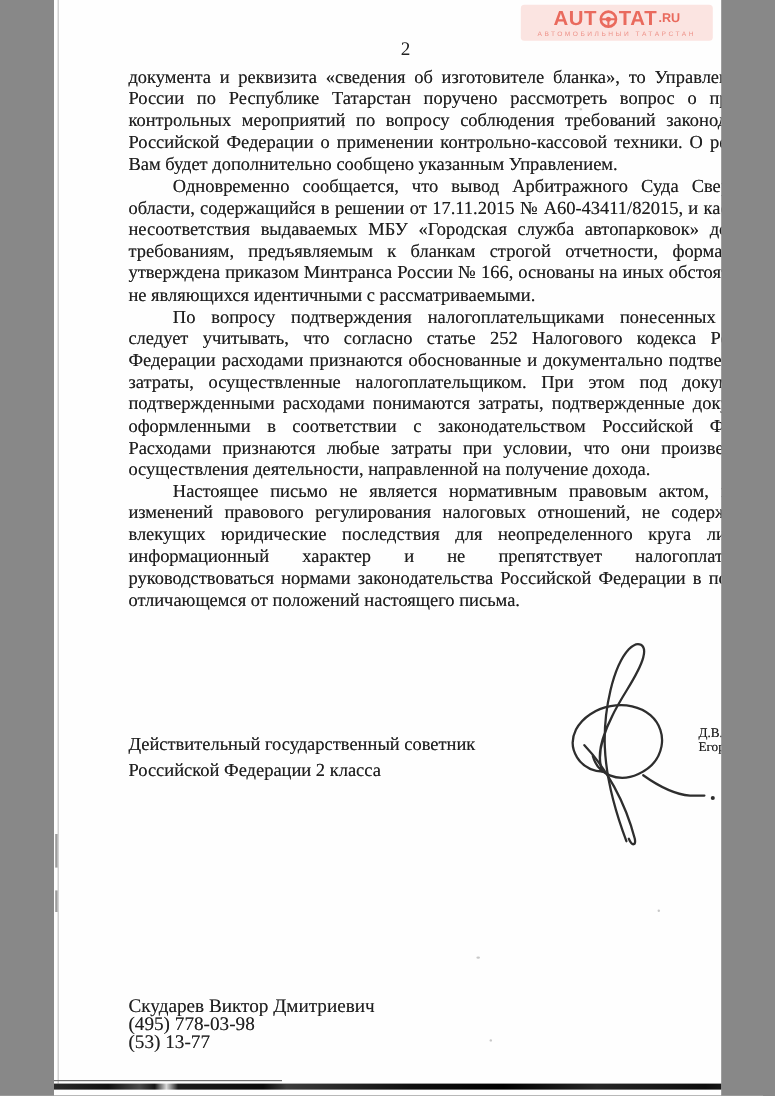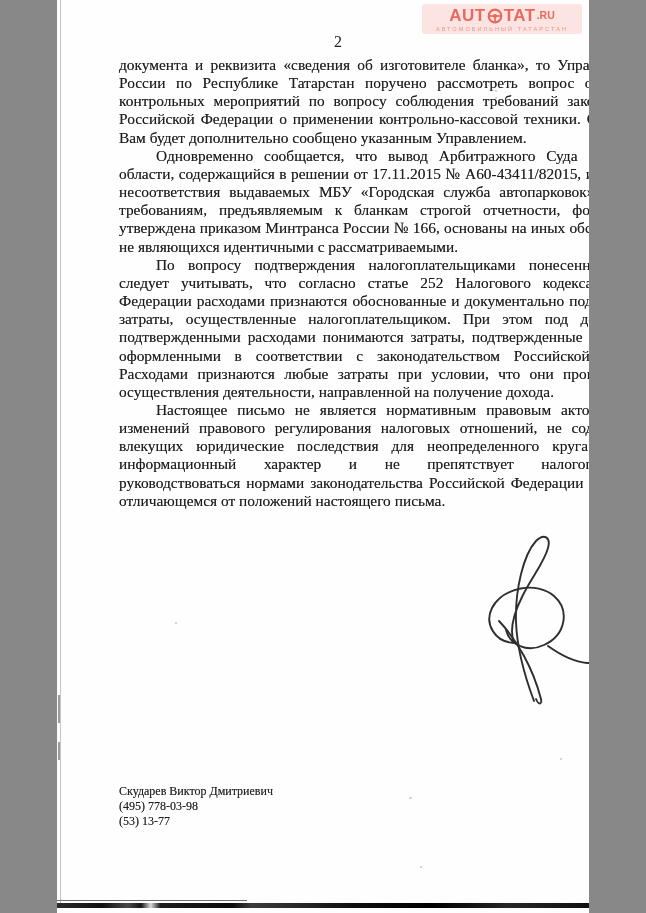--- a/index.html
+++ b/index.html
@@ -4,20 +4,21 @@
 <style>
   html,body { margin:0; padding:0; background:#888; }
   .page {
     position:relative;
     width:532px; height:913px;
     margin:0 auto;
     background:#fefefe;
     overflow:hidden;
     font-family:"Liberation Serif", serif;
     color:#1f1f1f;
+    padding-left:24px;
   }
 
   
   .edge-line {
     position:absolute; left:3px; top:0; width:1px; height:903px;
     background:#c6c6c6;
   }
   .edge-tick { position:absolute; left:1px; width:2px; background:#9d9d9d; }
   .bottom-strip {
     position:absolute; left:0; top:903px; width:646px; height:5px;
@@ -72,22 +73,22 @@
     font-size:15.4px; line-height:21.5px;
     text-shadow:0 0 .4px rgba(20,20,20,.6);
   }
   .signature-svg { position:absolute; left:421px; top:531px; }
   .signer {
     position:absolute; left:537px; top:605px;
     font-size:11px; text-shadow:0 0 .4px rgba(20,20,20,.6);
   }
 
   .footer-contact {
-    position:absolute; left:62px; top:784px;
-    font-size:12px; line-height:14.8px;
+    position:absolute; left:62px; top:832px;
+    font-size:16px; line-height:14.8px;
     text-shadow:0 0 .3px rgba(20,20,20,.5);
   }
 </style>
 </head>
 <body>
 
 <div class="page">
 
   <div class="edge-line"></div>
   <div class="edge-tick" style="top:695px;height:28px;"></div>
@@ -125,20 +126,24 @@
 
   <div class="page-number">2</div>
 
   <div class="body-text">
     <p class="no-indent">документа и реквизита «сведения об изготовителе бланка», то Управлению ФНС России по Республике Татарстан поручено рассмотреть вопрос о проведении контрольных мероприятий по вопросу соблюдения требований законодательства Российской Федерации о применении контрольно-кассовой техники. О результатах Вам будет дополнительно сообщено указанным Управлением.</p>
     <p>Одновременно сообщается, что вывод Арбитражного Суда Свердловской области, содержащийся в решении от 17.11.2015 № А60-43411/82015, и касающийся несоответствия выдаваемых МБУ «Городская служба автопарковок» документов требованиям, предъявляемым к бланкам строгой отчетности, форма которых утверждена приказом Минтранса России № 166, основаны на иных обстоятельствах, не являющихся идентичными с рассматриваемыми.</p>
     <p>По вопросу подтверждения налогоплательщиками понесенных расходов следует учитывать, что согласно статье 252 Налогового кодекса Российской Федерации расходами признаются обоснованные и документально подтвержденные затраты, осуществленные налогоплательщиком. При этом под документально подтвержденными расходами понимаются затраты, подтвержденные документами, оформленными в соответствии с законодательством Российской Федерации. Расходами признаются любые затраты при условии, что они произведены для осуществления деятельности, направленной на получение дохода.</p>
     <p>Настоящее письмо не является нормативным правовым актом, не влечет изменений правового регулирования налоговых отношений, не содержит норм, влекущих юридические последствия для неопределенного круга лиц, носит информационный характер и не препятствует налогоплательщикам руководствоваться нормами законодательства Российской Федерации в понимании, отличающемся от положений настоящего письма.</p>
   </div>
 
+  <div class="sig-title">
+    <div>Действительный государственный советник</div>
+    <div>Российской Федерации 2 класса</div>
+  </div>
 
   <svg class="signature-svg" width="142" height="178" viewBox="0 0 142 178">
     <g fill="none" stroke="#2e2e2e" stroke-width="1.9" stroke-linecap="round">
       <path d="M56 170 C47 146 39 118 38 91 C37 60 45 24 58 10 C66 2 73 6 70 17 C66 32 53 47 44 66 C35 84 31 99 36 112"></path>
       <path d="M36 112 C17 111 6 93 14 77 C25 56 59 50 76 65 C92 79 88 104 66 114 C49 122 32 114 28 99"></path>
       <path d="M21 90 C39 109 55 137 63 168 C64 173 61 175 58 168"></path>
       <path d="M70 115 C84 125 97 131 109 132 L121 132"></path>
       <circle cx="128" cy="134" r="1.7" fill="#2e2e2e" stroke="none"></circle>
     </g>
   </svg>

